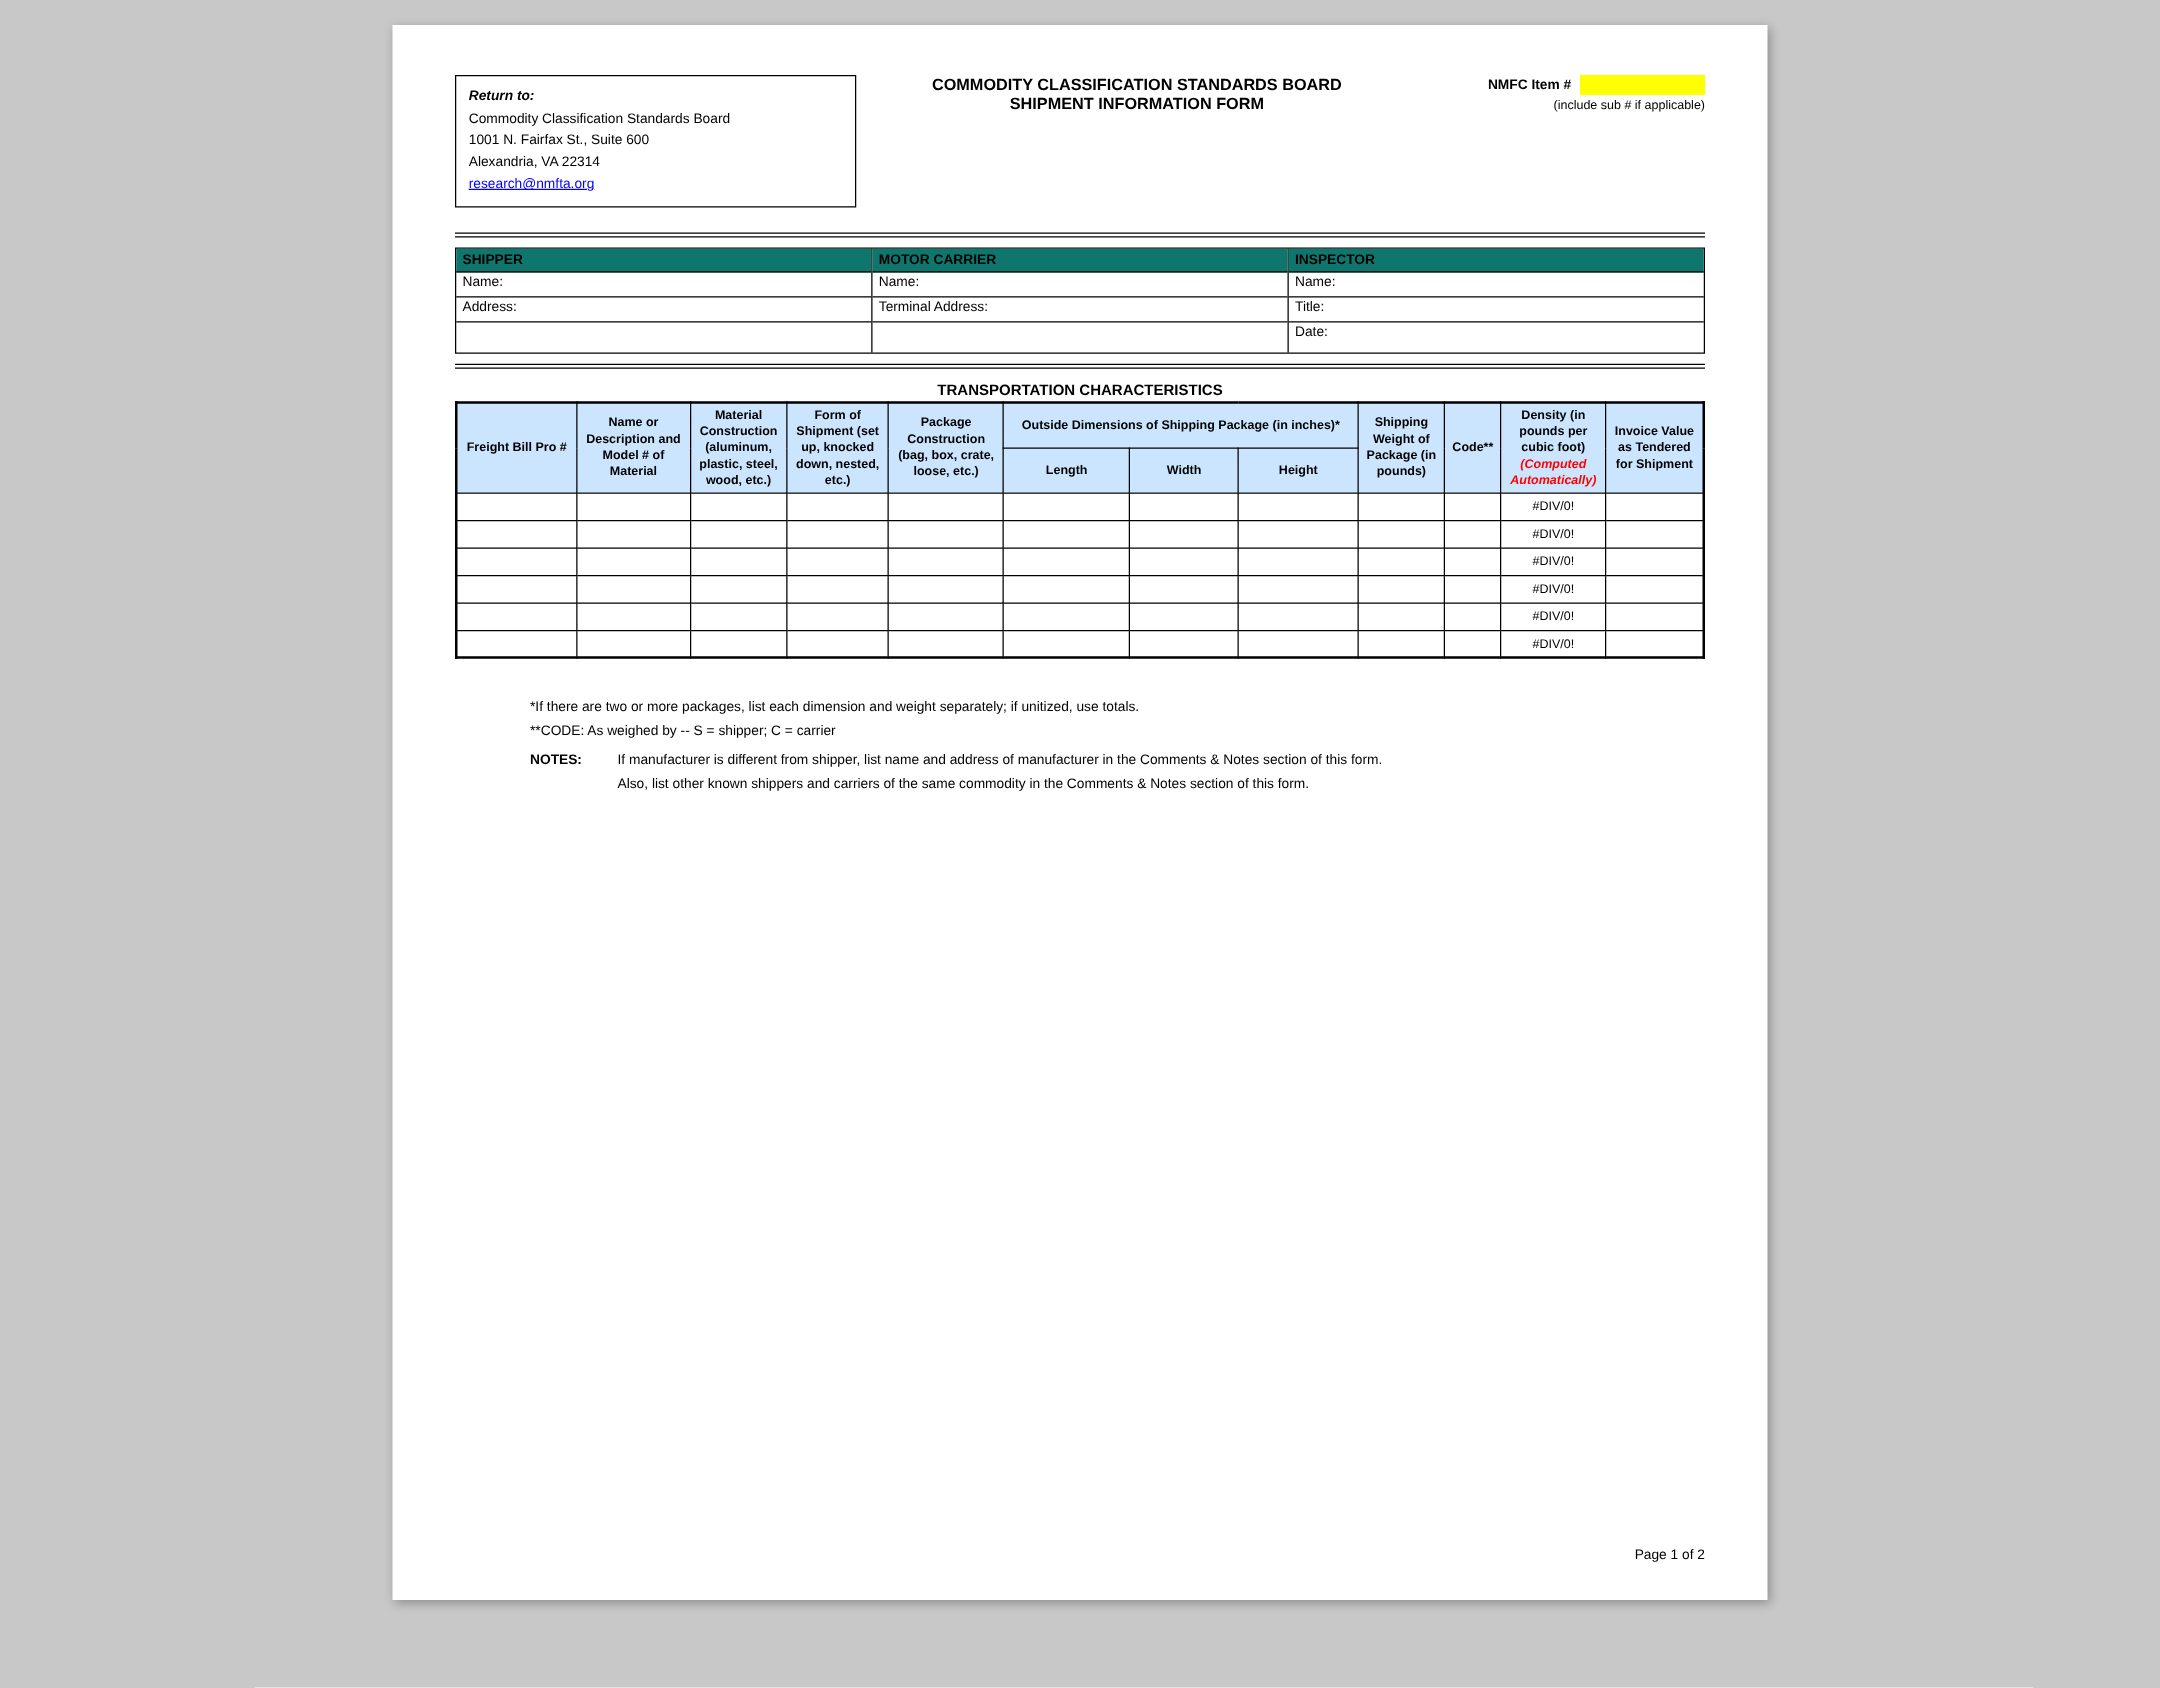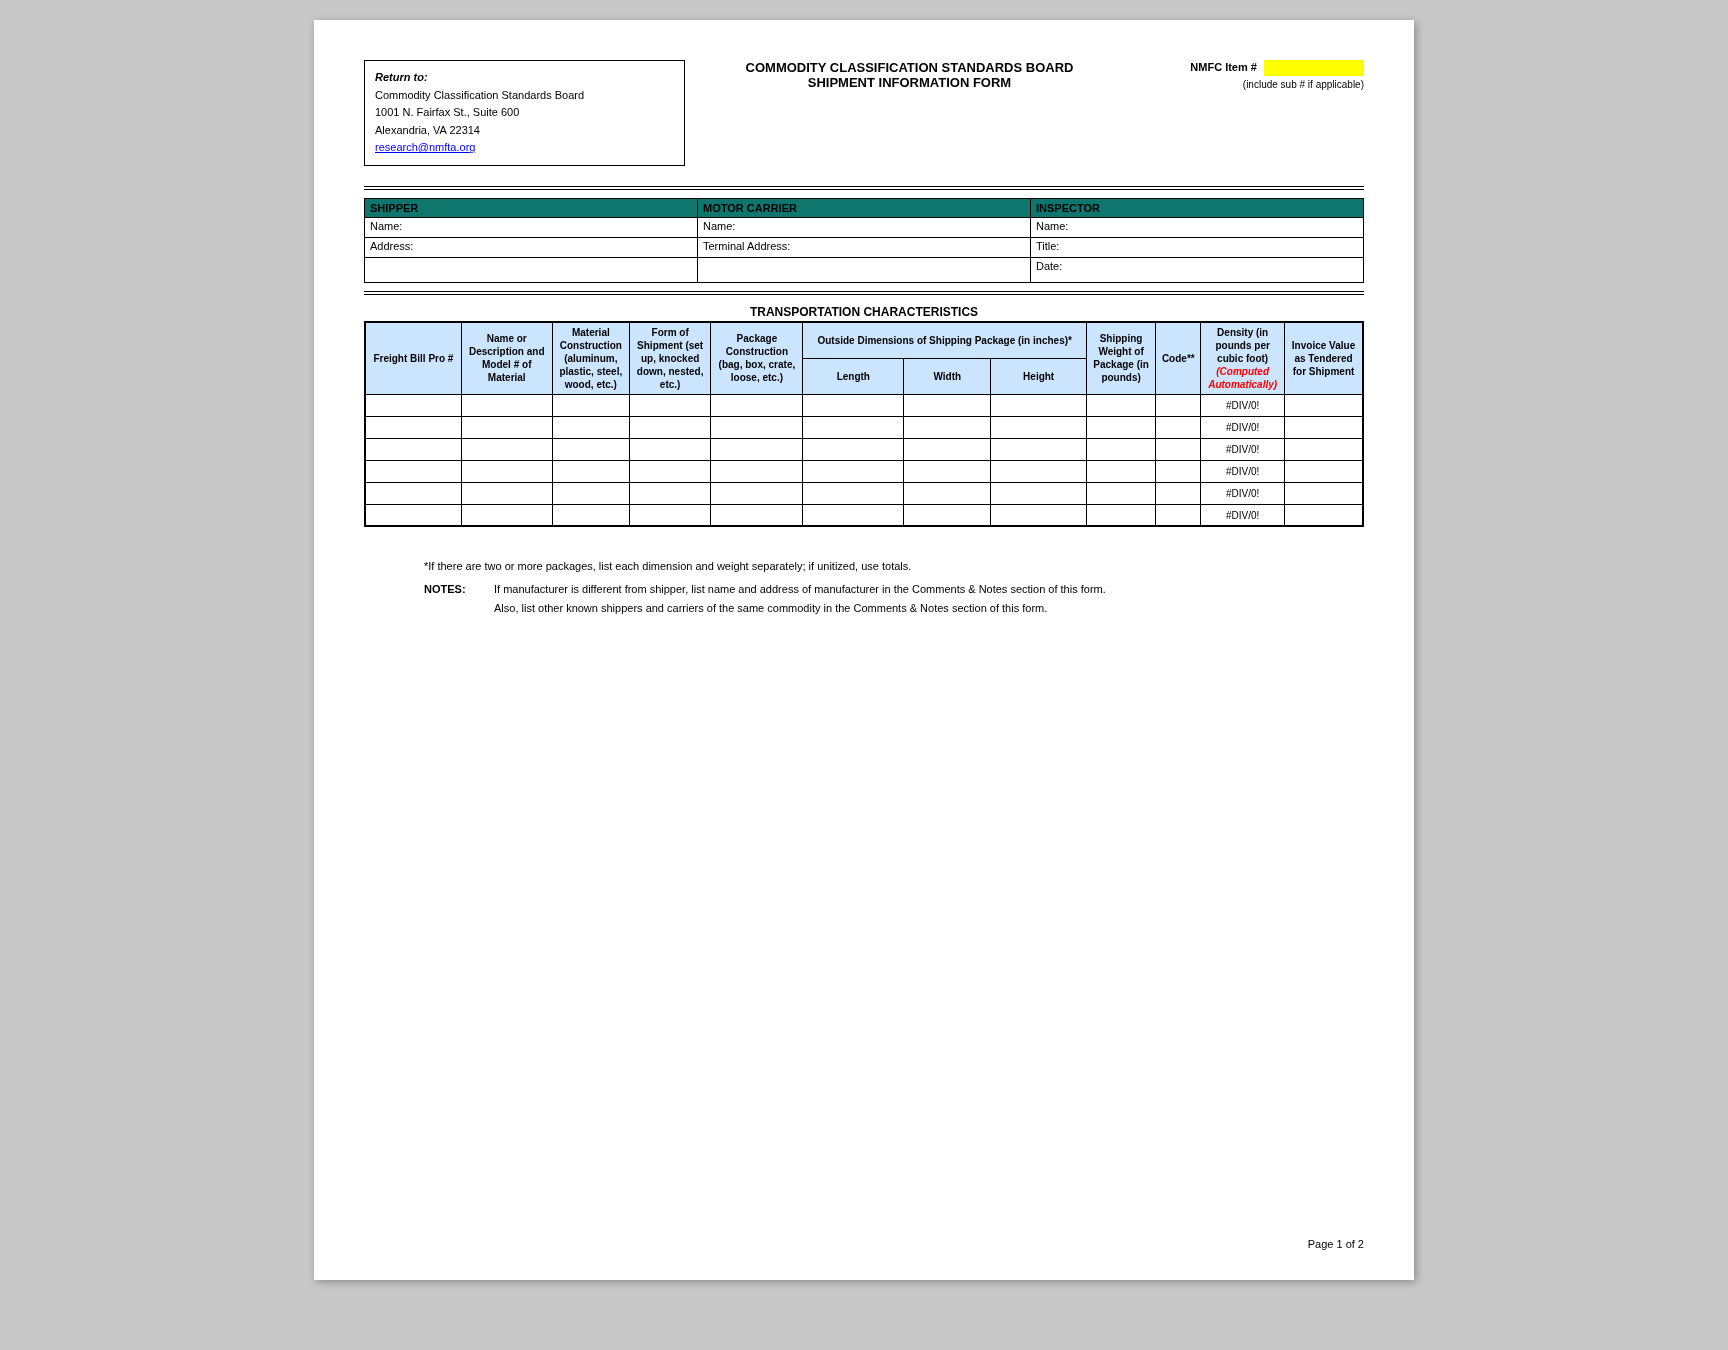--- a/index.html
+++ b/index.html
@@ -427,20 +427,21 @@
             <td class="empty-cell"></td>
             <td class="empty-cell" style="color: rgb(0, 0, 0);">#DIV/0!</td>
             <td class="empty-cell"></td>
           </tr>
         </tbody>
     </table>
   </div>
 
   <div class="notes-section">
     <div class="notes-line">*If there are two or more packages, list each dimension and weight separately; if unitized, use totals.</div>
+    <div class="notes-line">**CODE:  As weighed by  --  S = shipper;  C = carrier</div>
     <div class="notes-label-row">
       <span class="notes-label">NOTES:</span>
       <div class="notes-content">
         <div>If manufacturer is different from shipper, list name and address of manufacturer in the Comments &amp; Notes section of this form.</div>
         <div>Also, list other known shippers and carriers of the same commodity in the Comments &amp; Notes section of this form.</div>
       </div>
     </div>
   </div>
 
   <div class="page-number">Page 1 of 2</div>

